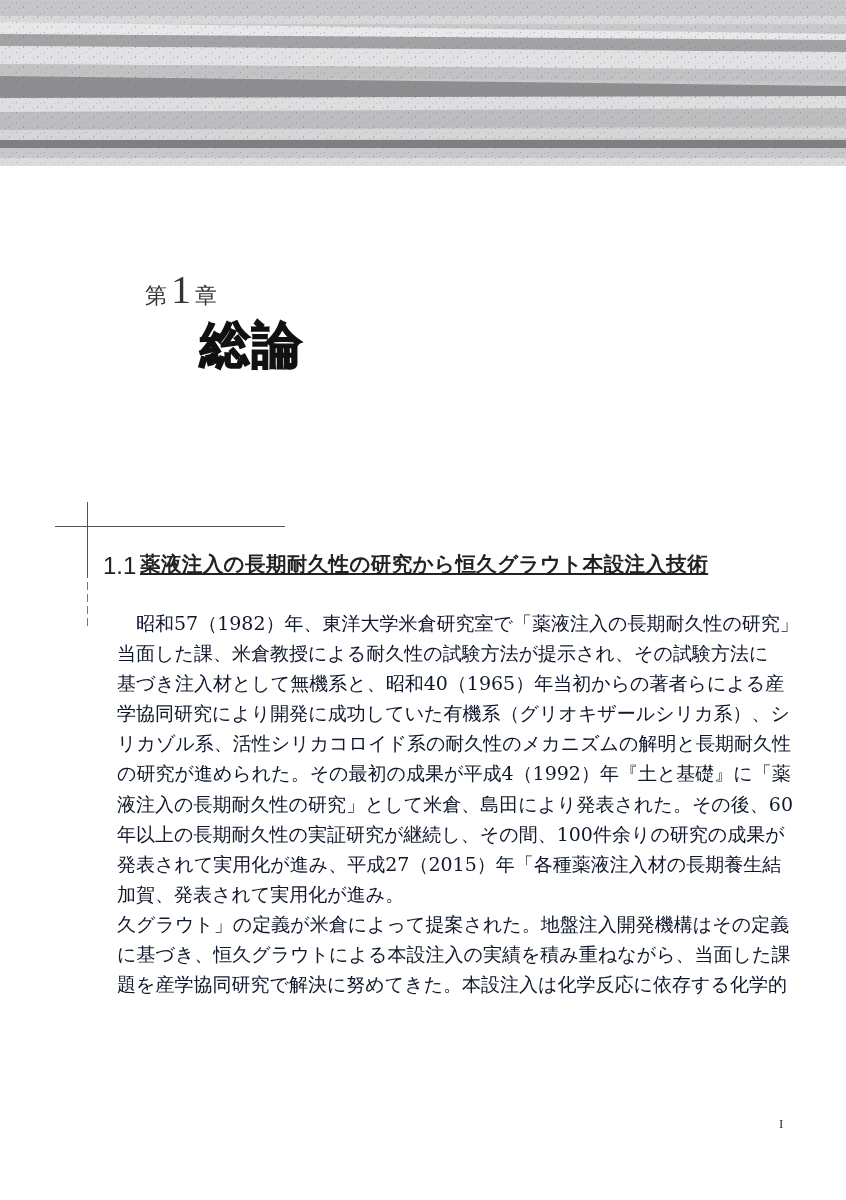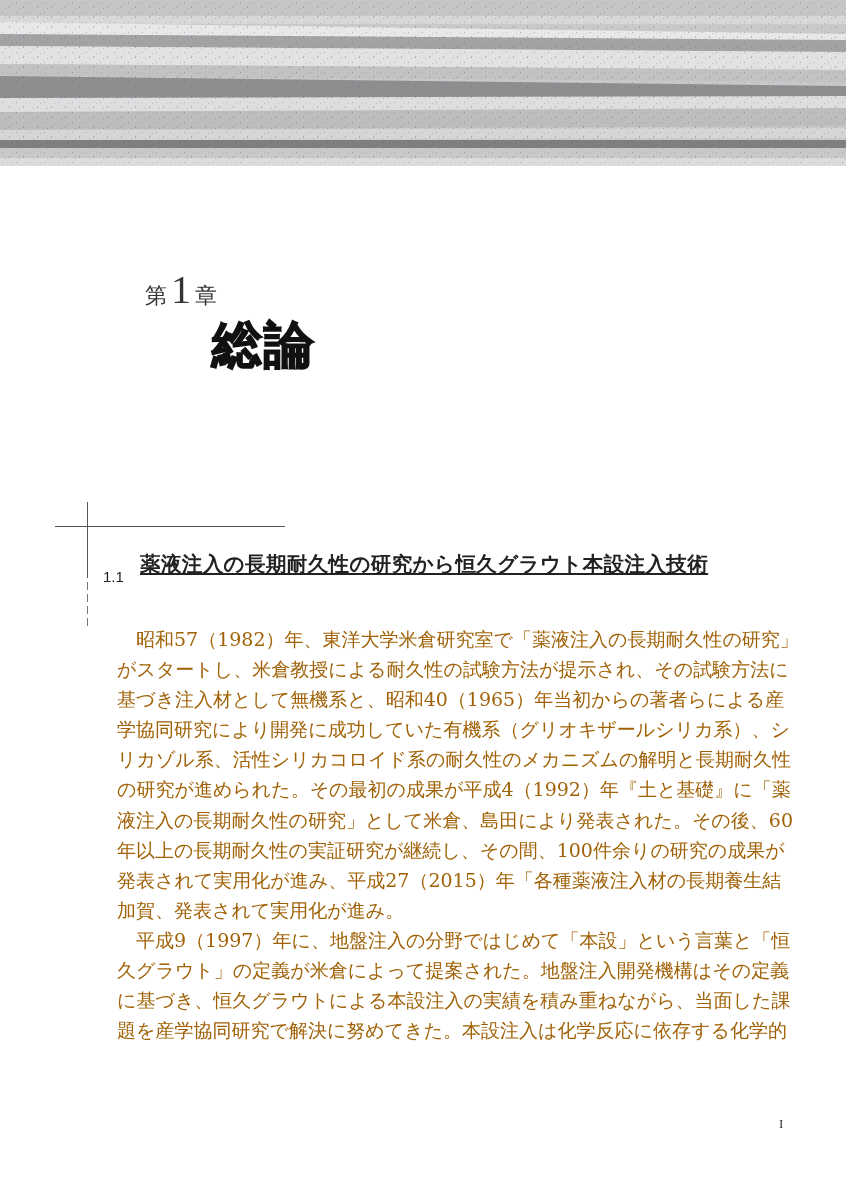--- a/index.html
+++ b/index.html
@@ -14,53 +14,52 @@
       overflow: hidden; background: #c9c9cb;
     }
     .header-band svg { display: block; }
     .chapter-label {
       position: absolute; left: 145px; top: 270px;
       font-family: "DejaVu Serif", serif; font-size: 22px; color: #333;
       display: flex; align-items: baseline; gap: 4px;
     }
     .chapter-label .num { font-size: 40px; line-height: 1; font-family: "Liberation Serif", serif; }
     .chapter-title {
-      position: absolute; left: 212px; top: 312px;
+      position: absolute; left: 200px; top: 312px;
       font-family: "DejaVu Sans", sans-serif; font-weight: bold;
       font-size: 50px; letter-spacing: 2px; color: #111;
       -webkit-text-stroke: 1.5px #111;
     }
     .crop-h {
       position: absolute; left: 55px; top: 526px; width: 230px; height: 1px; background: #555;
     }
     .crop-v {
       position: absolute; left: 87px; top: 502px; width: 1px; height: 76px; background: #555;
     }
     .crop-v-dash {
       position: absolute; left: 87px; top: 582px; width: 1px; height: 44px;
       background: repeating-linear-gradient(to bottom, #777 0 8px, transparent 8px 12px);
     }
     .section-heading {
       position: absolute; left: 103px; top: 548px; width: 640px;
       font-family: "DejaVu Sans", sans-serif; color: #222;
     }
     .section-heading .sec-num {
-      position: absolute; left: 0; top: 4px; font-size: 15px; font-weight: normal;
+      position: absolute; left: 0; top: 4px; font-size: 24px; font-weight: normal;
       font-family: "Liberation Sans", sans-serif;
-      margin-top: 16px;
     }
     .section-heading .sec-text {
       margin-left: 37px; font-size: 20.5px; font-weight: bold; line-height: 32px;
       letter-spacing: 0.4px;
       text-decoration: underline;
     }
     .body-text {
-      position: absolute; left: 117px; top: 624px; width: 644px;
+      position: absolute; left: 117px; top: 608px; width: 644px;
       font-family: "DejaVu Serif", serif; font-size: 19px; line-height: 30.1px;
-      color: #a16207; text-align: justify;
+      color: #0f172a; text-align: justify;
     }
     .body-text p { margin: 0; text-indent: 1em; }
     .body-text p .line { display: block; white-space: nowrap; }
     .page-number {
       position: absolute; left: 779px; top: 1116px; font-size: 13px;
       font-family: "Liberation Serif", serif; color: #333;
     }
   </style>
 </head>
 <body>
@@ -109,31 +108,30 @@
 <div class="section-heading">
   <span class="sec-num">1.1</span>
   <div class="sec-text">
     <div>薬液注入の長期耐久性の研究から恒久グラウト本設注入技術</div>
   </div>
 </div>
 
 <div class="body-text" id="body-text">
     <p style="text-indent: 0px;">
       <span class="line" style="padding-left: 1em;">昭和57（1982）年、東洋大学米倉研究室で「薬液注入の長期耐久性の研究」</span>
-      <span class="line">がスタートし、米倉教授による耐久性の試験方法が提示され、その試験方法に</span>
+      <span class="line">当面した課、米倉教授による耐久性の試験方法が提示され、その試験方法に</span>
       <span class="line">基づき注入材として無機系と、昭和40（1965）年当初からの著者らによる産</span>
       <span class="line">学協同研究により開発に成功していた有機系（グリオキザールシリカ系）、シ</span>
       <span class="line">リカゾル系、活性シリカコロイド系の耐久性のメカニズムの解明と長期耐久性</span>
       <span class="line">の研究が進められた。その最初の成果が平成4（1992）年『土と基礎』に「薬</span>
       <span class="line">液注入の長期耐久性の研究」として米倉、島田により発表された。その後、60</span>
       <span class="line">年以上の長期耐久性の実証研究が継続し、その間、100件余りの研究の成果が</span>
       <span class="line">発表されて実用化が進み、平成27（2015）年「各種薬液注入材の長期養生結</span>
       <span class="line">加賀、発表されて実用化が進み。</span>
     </p>
     <p style="text-indent: 0px;">
-      <span class="line" style="padding-left: 1em;">平成9（1997）年に、地盤注入の分野ではじめて「本設」という言葉と「恒</span>
       <span class="line">久グラウト」の定義が米倉によって提案された。地盤注入開発機構はその定義</span>
       <span class="line">に基づき、恒久グラウトによる本設注入の実績を積み重ねながら、当面した課</span>
       <span class="line">題を産学協同研究で解決に努めてきた。本設注入は化学反応に依存する化学的</span>
     </p>
   </div>
 
 <div class="page-number">I</div>
 
 </body></html>

